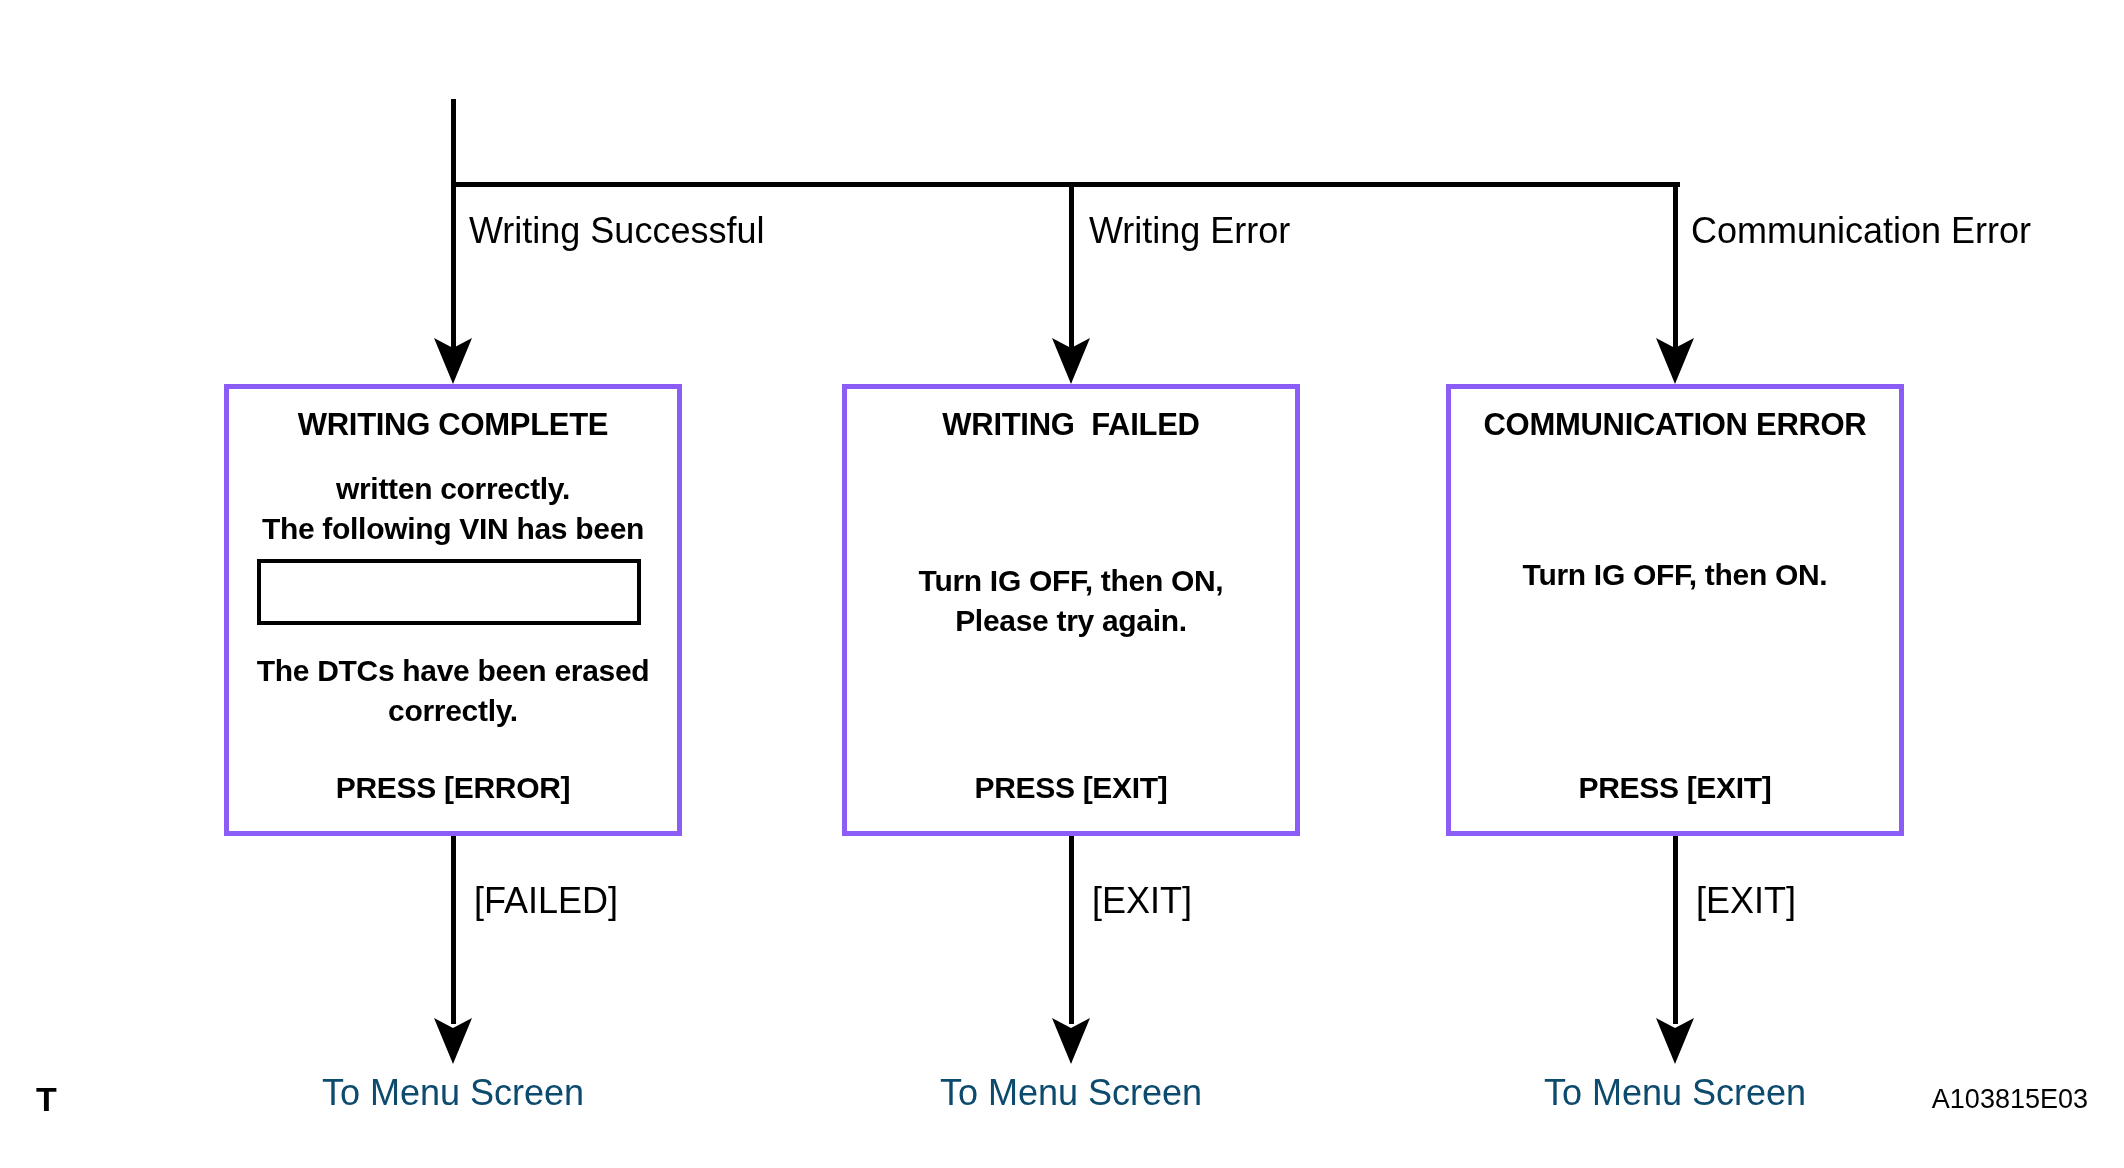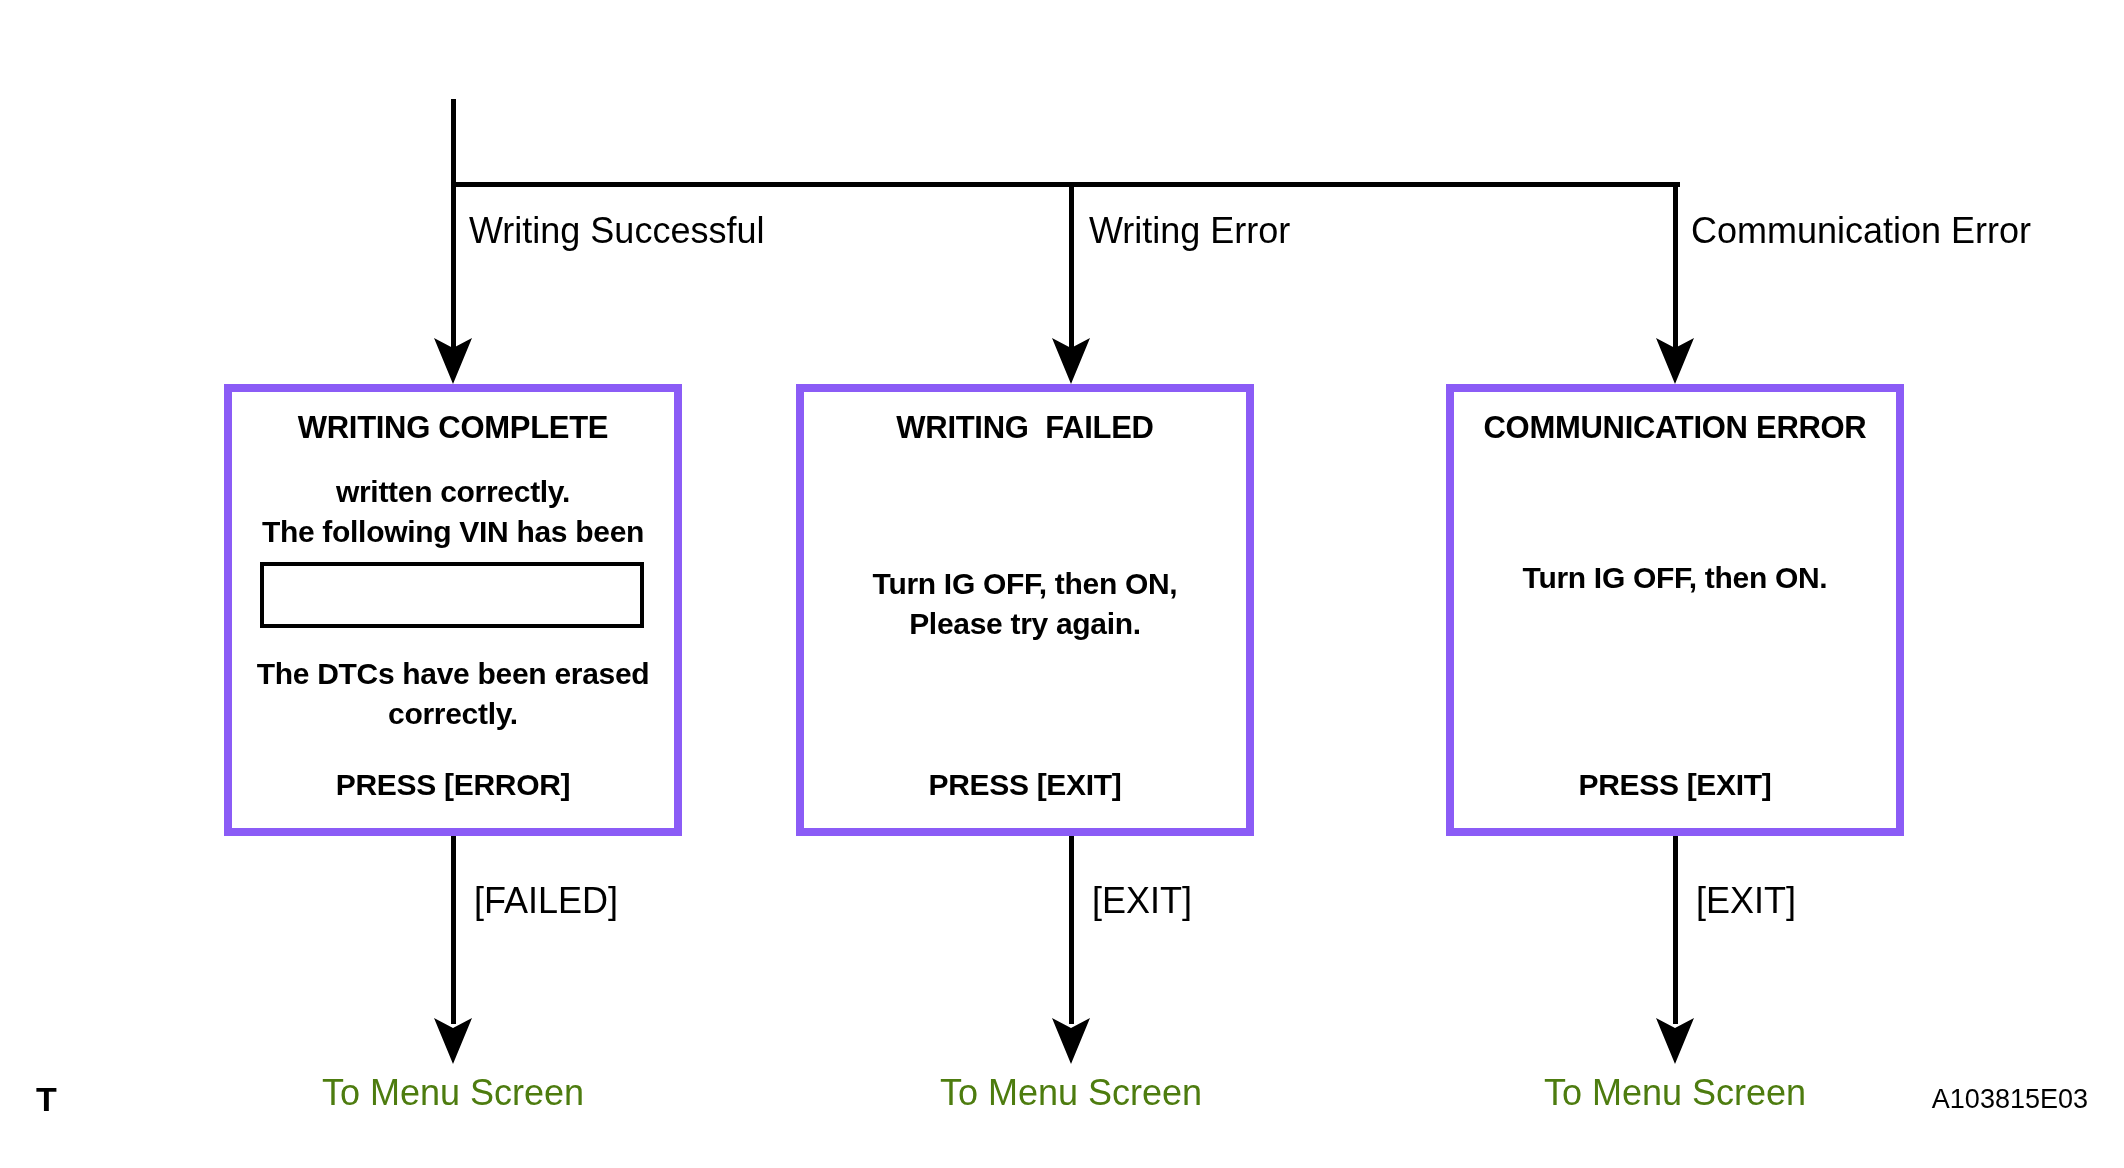--- a/index.html
+++ b/index.html
@@ -42,29 +42,29 @@
     line-height: 1.15;
     white-space: nowrap;
     color: #000000;
   }
   .dest-label {
     position: absolute;
     width: 458px;
     text-align: center;
     font-size: 36px;
     white-space: nowrap;
-    color: #4d7c0f;
+    color: #0c4a6e;
   }
   
   .screen-box {
     position: absolute;
     top: 360px;
     width: 458px;
     height: 452px;
-    border: 8px solid #8b5cf6;
+    border: 5px solid #8b5cf6;
     box-sizing: border-box;
     background: #ffffff;
   }
   .box-title {
     position: absolute;
     top: 18px;
     left: 0;
     width: 100%;
     text-align: center;
     font-size: 31px;
@@ -146,21 +146,21 @@
       <div>The following VIN has been</div>
     </div>
     <div class="vin-field"></div>
     <div class="box-text" style="top:262px;">
       <div>The DTCs have been erased</div>
       <div>correctly.</div>
     </div>
     <div class="box-press">PRESS [ERROR]</div>
   </div>
 
-  <div class="screen-box" style="left:796px;">
+  <div class="screen-box" style="left:842px;">
     <div class="box-title">WRITING  FAILED</div>
     <div class="box-text" style="top:172px;">
       <div>Turn IG OFF, then ON,</div>
       <div>Please try again.</div>
     </div>
     <div class="box-press">PRESS [EXIT]</div>
   </div>
 
   <div class="screen-box" style="left:1446px;">
     <div class="box-title">COMMUNICATION ERROR</div>

